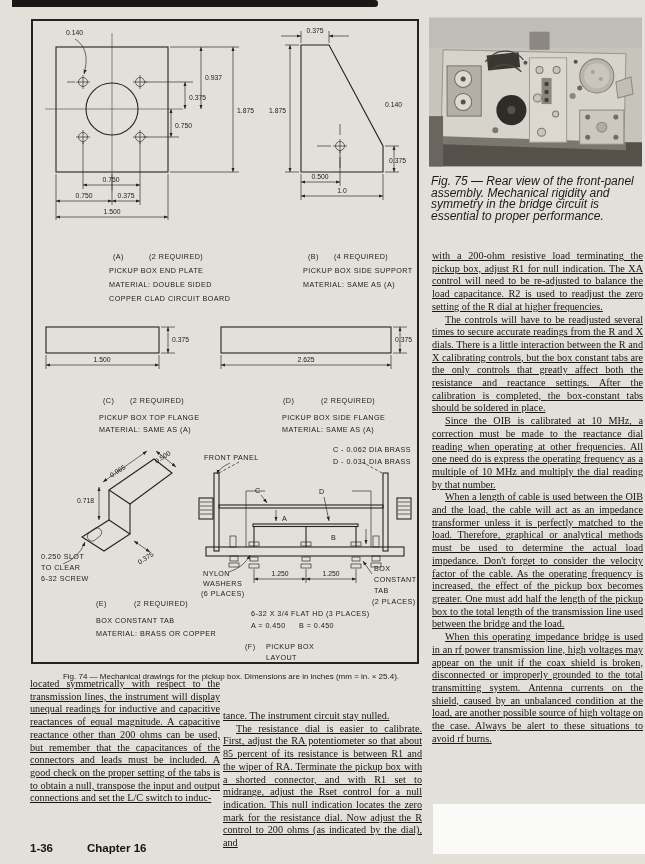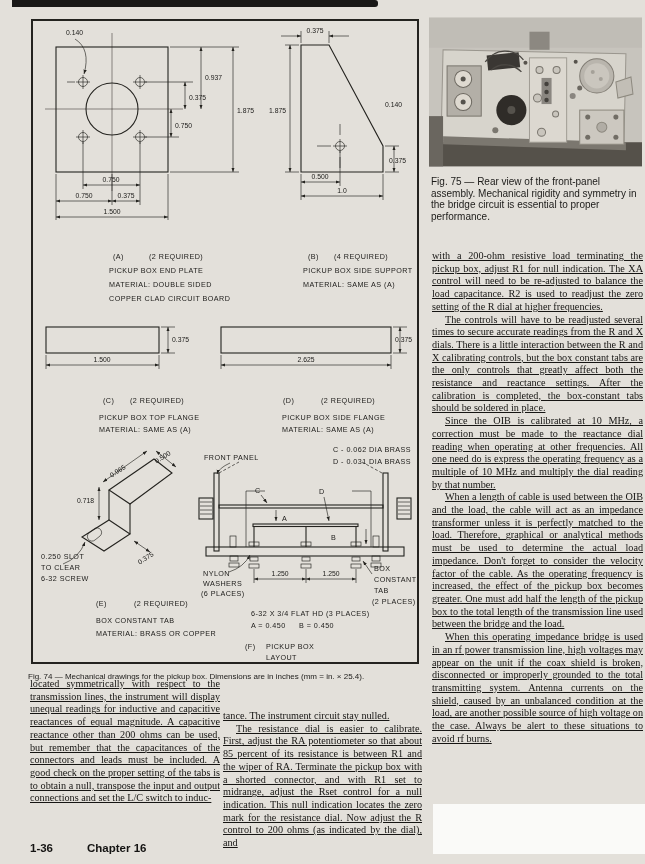--- a/index.html
+++ b/index.html
@@ -4,24 +4,24 @@
 <style>
   html,body { margin:0; padding:0; background:#777; }
   .page { position:relative; width:645px; height:864px; background:#e3e0da; overflow:hidden;
           font-family:"Liberation Serif",serif; }
   .topbar { position:absolute; left:12px; top:0; width:366px; height:7px; background:#191817;
             border-radius:0 3px 3px 0; }
   .figframe { position:absolute; left:31px; top:19px; width:388px; height:645px;
               border:2px solid #24231f; box-sizing:border-box; }
   svg.fig { display:block; width:384px; height:641px; }
   .caption74 { position:absolute; left:28px; top:672px; width:406px;
-               font-family:"Liberation Sans",sans-serif; font-size:8px; color:#1c1b19; }
+               font-family:"Liberation Sans",sans-serif; font-size:8px; color:#1c1b19;text-align:center; }
   .photo { position:absolute; left:429px; top:17px; width:213px; height:150px; }
   .caption75 { position:absolute; left:431px; top:176px; width:208px;
-               font-family:"Liberation Sans",sans-serif; font-size:10px; line-height:11.6px; color:#1c1b19; }
+               font-family:"Liberation Sans",sans-serif; font-size:12px; line-height:11.6px; color:#1c1b19;font-style:italic; }
   .col { position:absolute; font-size:10.2px; line-height:12.7px; text-align:justify; color:#161513;text-decoration:underline; }
   .col p { margin:0; text-indent:13px; }
   .col p.noindent { text-indent:0; }
   .colright { left:432px; top:250px; width:211px; }
   .colleft  { left:30px;  top:678px; width:190px; }
   .colmid   { left:223px; top:710px; width:199px; }
   .whitepatch { position:absolute; left:433px; top:804px; width:212px; height:50px; background:#fafaf8; }
   .footer { position:absolute; left:30px; top:842px; font-family:"Liberation Sans",sans-serif;
             font-weight:bold; font-size:11.5px; color:#141312; }
   .footer .chap { margin-left:34px; }

